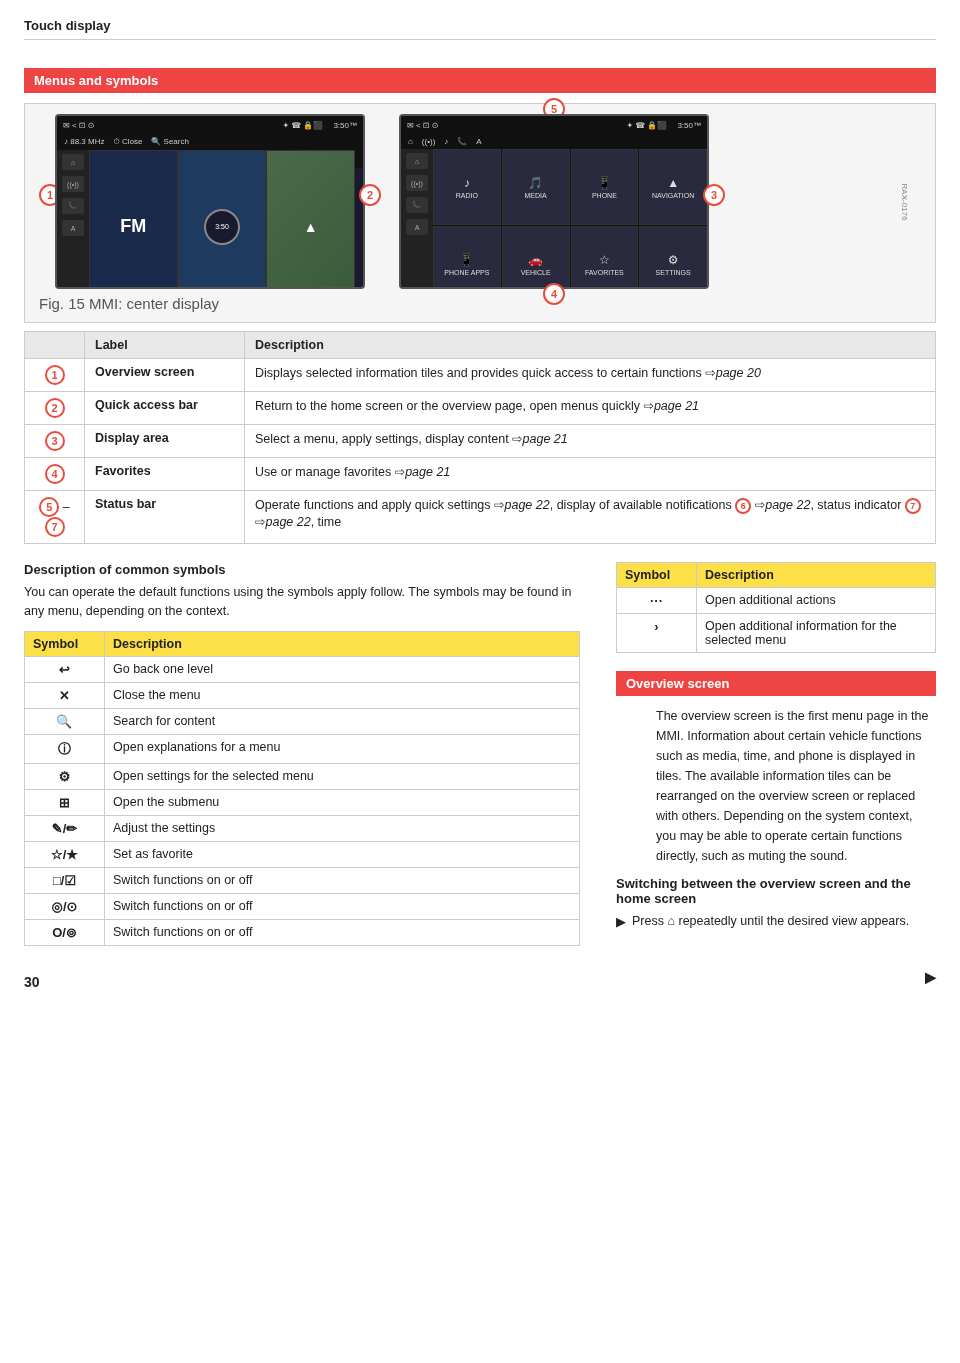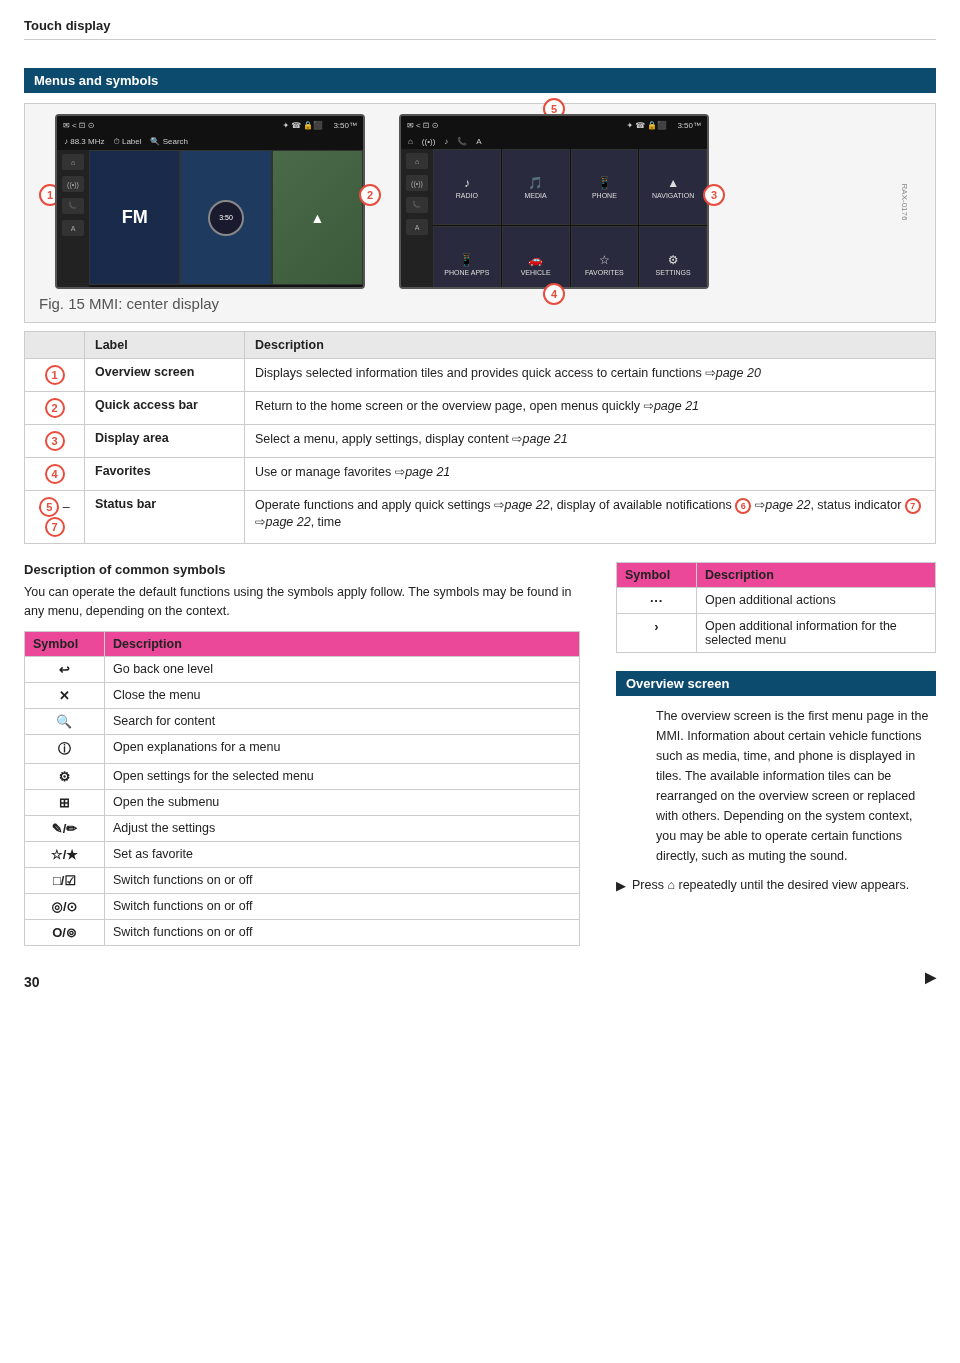--- a/index.html
+++ b/index.html
@@ -13,21 +13,21 @@
       padding: 18px 24px 24px 24px;
     }
     .page-title {
       font-size: 13px;
       font-weight: bold;
       border-bottom: 1px solid #ccc;
       padding-bottom: 6px;
       margin-bottom: 28px;
     }
     .section-header {
-      background: #0c4a6e;
+      background: #ef4444;
       color: #fff;
       font-weight: bold;
       font-size: 13px;
       padding: 5px 10px;
       margin-bottom: 10px;
     }
     .figure-box {
       border: 1px solid #ccc;
       padding: 10px;
       margin-bottom: 8px;
@@ -80,21 +80,21 @@
       border-radius: 2px;
       display: flex;
       align-items: center;
       justify-content: center;
       font-size: 7px;
       color: #aaa;
     }
     .mmi-content {
       flex: 1;
       display: flex;
-      flex-direction: column;
+      flex-direction: row;
     }
     .mmi-tiles-row {
       display: flex;
       flex: 1;
     }
     .mmi-tile {
       flex: 1;
       background: #2a2a3e;
       border: 1px solid #333;
       display: flex;
@@ -226,21 +226,21 @@
       line-height: 1.5;
       margin-bottom: 10px;
     }
     
     .sym-table {
       width: 100%;
       border-collapse: collapse;
       font-size: 12.5px;
     }
     .sym-table th {
-      background: #ec4899;
+      background: #fde047;
       border: 1px solid #ccc;
       padding: 5px 8px;
       text-align: left;
       font-weight: bold;
     }
     .sym-table td {
       border: 1px solid #ccc;
       padding: 5px 8px;
       vertical-align: top;
     }
@@ -365,21 +365,21 @@
           <div class="mmi-status-bar">
             <span>✉ &lt; ⊡ ⊙</span>
             <span style="display:flex;gap:10px;">
               <span>✦ ☎ 🔒⬛</span>
               <span>3:50™</span>
             </span>
           </div>
 
           <div class="quick-icons">
             <span class="q-icon">♪ 88.3 MHz</span>
-            <span class="q-icon">⏱ Label</span>
+            <span class="q-icon">⏱ Close</span>
             <span class="q-icon">🔍 Search</span>
           </div>
 
           <div class="mmi-main">
             <div class="mmi-left-col">
               <div class="icon-btn">⌂</div>
               <div class="icon-btn">((•))</div>
               <div class="icon-btn">📞</div>
               <div class="icon-btn">A</div>
             </div>
@@ -608,20 +608,21 @@
         <tr>
           <td><span class="sym-icon">›</span></td>
           <td>Open additional information for the selected menu</td>
         </tr>
       </tbody>
     </table>
 
     <div class="overview-section">
       <div class="section-header">Overview screen</div>
       <p class="overview-body">The overview screen is the first menu page in the MMI. Information about certain vehicle functions such as media, time, and phone is displayed in tiles. The available information tiles can be rearranged on the overview screen or replaced with others. Depending on the system context, you may be able to operate certain functions directly, such as muting the sound.</p>
+      <div class="sub-heading">Switching between the overview screen and the home screen</div>
       <div class="bullet-item">
         <span class="arrow-right">▶</span>
         <span>
           Press <span>⌂</span> repeatedly until the desired view appears.
         </span>
       </div>
     </div>
   </div>
 </div>
 

